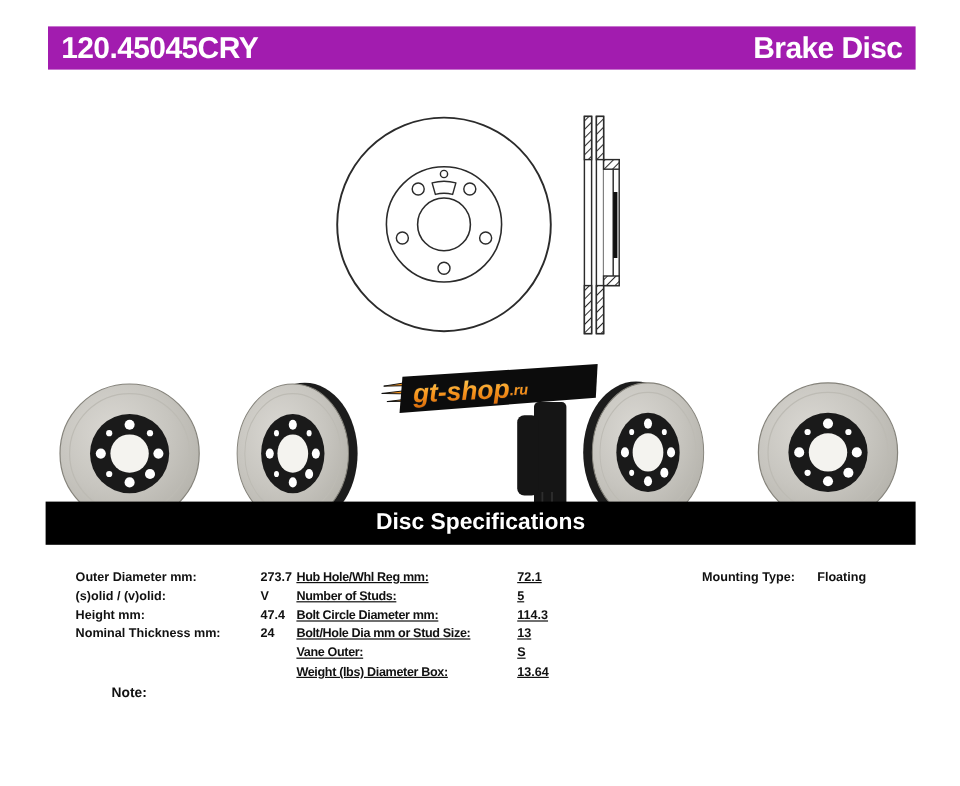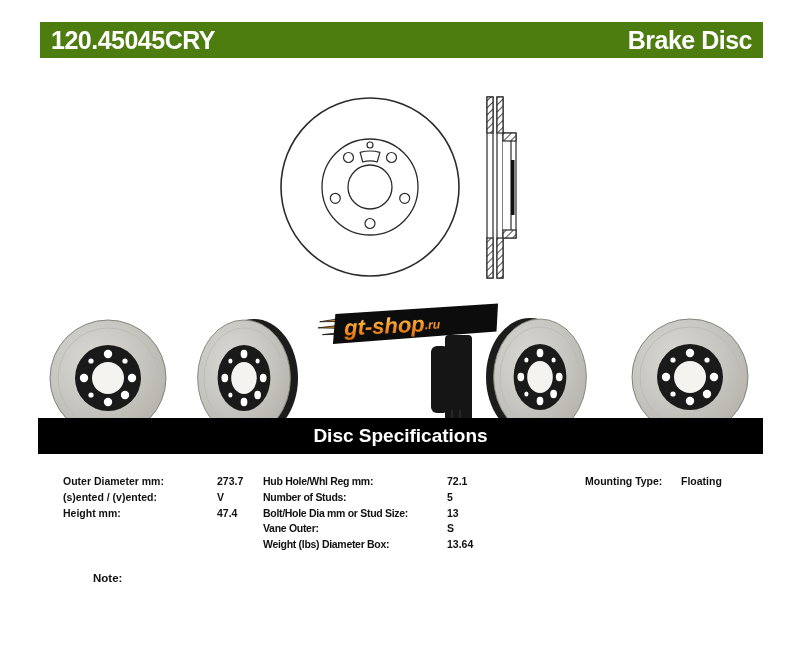--- a/index.html
+++ b/index.html
@@ -3,42 +3,42 @@
 <meta charset="utf-8">
 <style>
   html,body{margin:0;padding:0;}
   body{
     width:800px;height:655px;position:relative;background:#ffffff;overflow:hidden;
     font-family:"Liberation Sans",sans-serif;
   }
   
   .header-bar{
     position:absolute;left:40px;top:22px;width:723px;height:36px;
-    background:#4d7c0f;color:#fff;display:flex;justify-content:space-between;align-items:center;
+    background:#a21caf;color:#fff;display:flex;justify-content:space-between;align-items:center;
     padding:0 11px;box-sizing:border-box;font-size:25px;font-weight:bold;letter-spacing:-0.5px;
   }
   
   .drawing-front{position:absolute;left:270px;top:85px;}
   .drawing-section{position:absolute;left:478px;top:88px;}
   
   .watermark{position:absolute;left:316px;top:302px;z-index:5;}
   
   .photos{position:absolute;left:40px;top:315px;z-index:2;}
   
   .spec-banner{
     position:absolute;left:38px;top:418px;width:725px;height:36px;background:#000;color:#fff;
     display:flex;align-items:center;justify-content:center;
     font-size:19px;font-weight:bold;z-index:6;
   }
   
   .spec-col{position:absolute;top:474px;font-size:10.5px;font-weight:bold;color:#111;}
   .spec-row{display:flex;height:15.8px;line-height:15.8px;white-space:nowrap;}
   .spec-label{display:inline-block;text-align:left;}
   .col-left{left:63px;}  .col-left  .spec-label{width:150px;}
-  .col-mid{left:263px;}  .col-mid   .spec-label{width:180px;letter-spacing:-0.3px;}
+  .col-mid{left:247px;text-decoration:underline;}  .col-mid   .spec-label{width:180px;letter-spacing:-0.3px;}
   .col-right{left:585px;}.col-right .spec-label{width:92px;}
   .spec-value{margin-left:4px;}
   
   .note-label{position:absolute;left:93px;top:572px;font-size:11.5px;font-weight:bold;color:#111;}
 </style>
 </head>
 <body>
 
 <div class="header-bar">
   <span>120.45045CRY</span>
@@ -154,39 +154,47 @@
 <div class="spec-banner">
   <span>Disc Specifications</span>
 </div>
 
 <div class="spec-col col-left">
   <div class="spec-row">
     <span class="spec-label">Outer Diameter mm:</span>
     <span class="spec-value">273.7</span>
   </div>
   <div class="spec-row">
-    <span class="spec-label">(s)ented / (v)ented:</span>
+    <span class="spec-label">(s)olid / (v)olid:</span>
     <span class="spec-value">V</span>
   </div>
   <div class="spec-row">
     <span class="spec-label">Height mm:</span>
     <span class="spec-value">47.4</span>
   </div>
+  <div class="spec-row">
+    <span class="spec-label">Nominal Thickness mm:</span>
+    <span class="spec-value">24</span>
+  </div>
 </div>
 
 <div class="spec-col col-mid">
   <div class="spec-row">
     <span class="spec-label">Hub Hole/Whl Reg mm:</span>
     <span class="spec-value">72.1</span>
   </div>
   <div class="spec-row">
     <span class="spec-label">Number of Studs:</span>
     <span class="spec-value">5</span>
   </div>
   <div class="spec-row">
+    <span class="spec-label">Bolt Circle Diameter mm:</span>
+    <span class="spec-value">114.3</span>
+  </div>
+  <div class="spec-row">
     <span class="spec-label">Bolt/Hole Dia mm or Stud Size:</span>
     <span class="spec-value">13</span>
   </div>
   <div class="spec-row">
     <span class="spec-label">Vane Outer:</span>
     <span class="spec-value">S</span>
   </div>
   <div class="spec-row">
     <span class="spec-label">Weight (lbs) Diameter Box:</span>
     <span class="spec-value">13.64</span>

